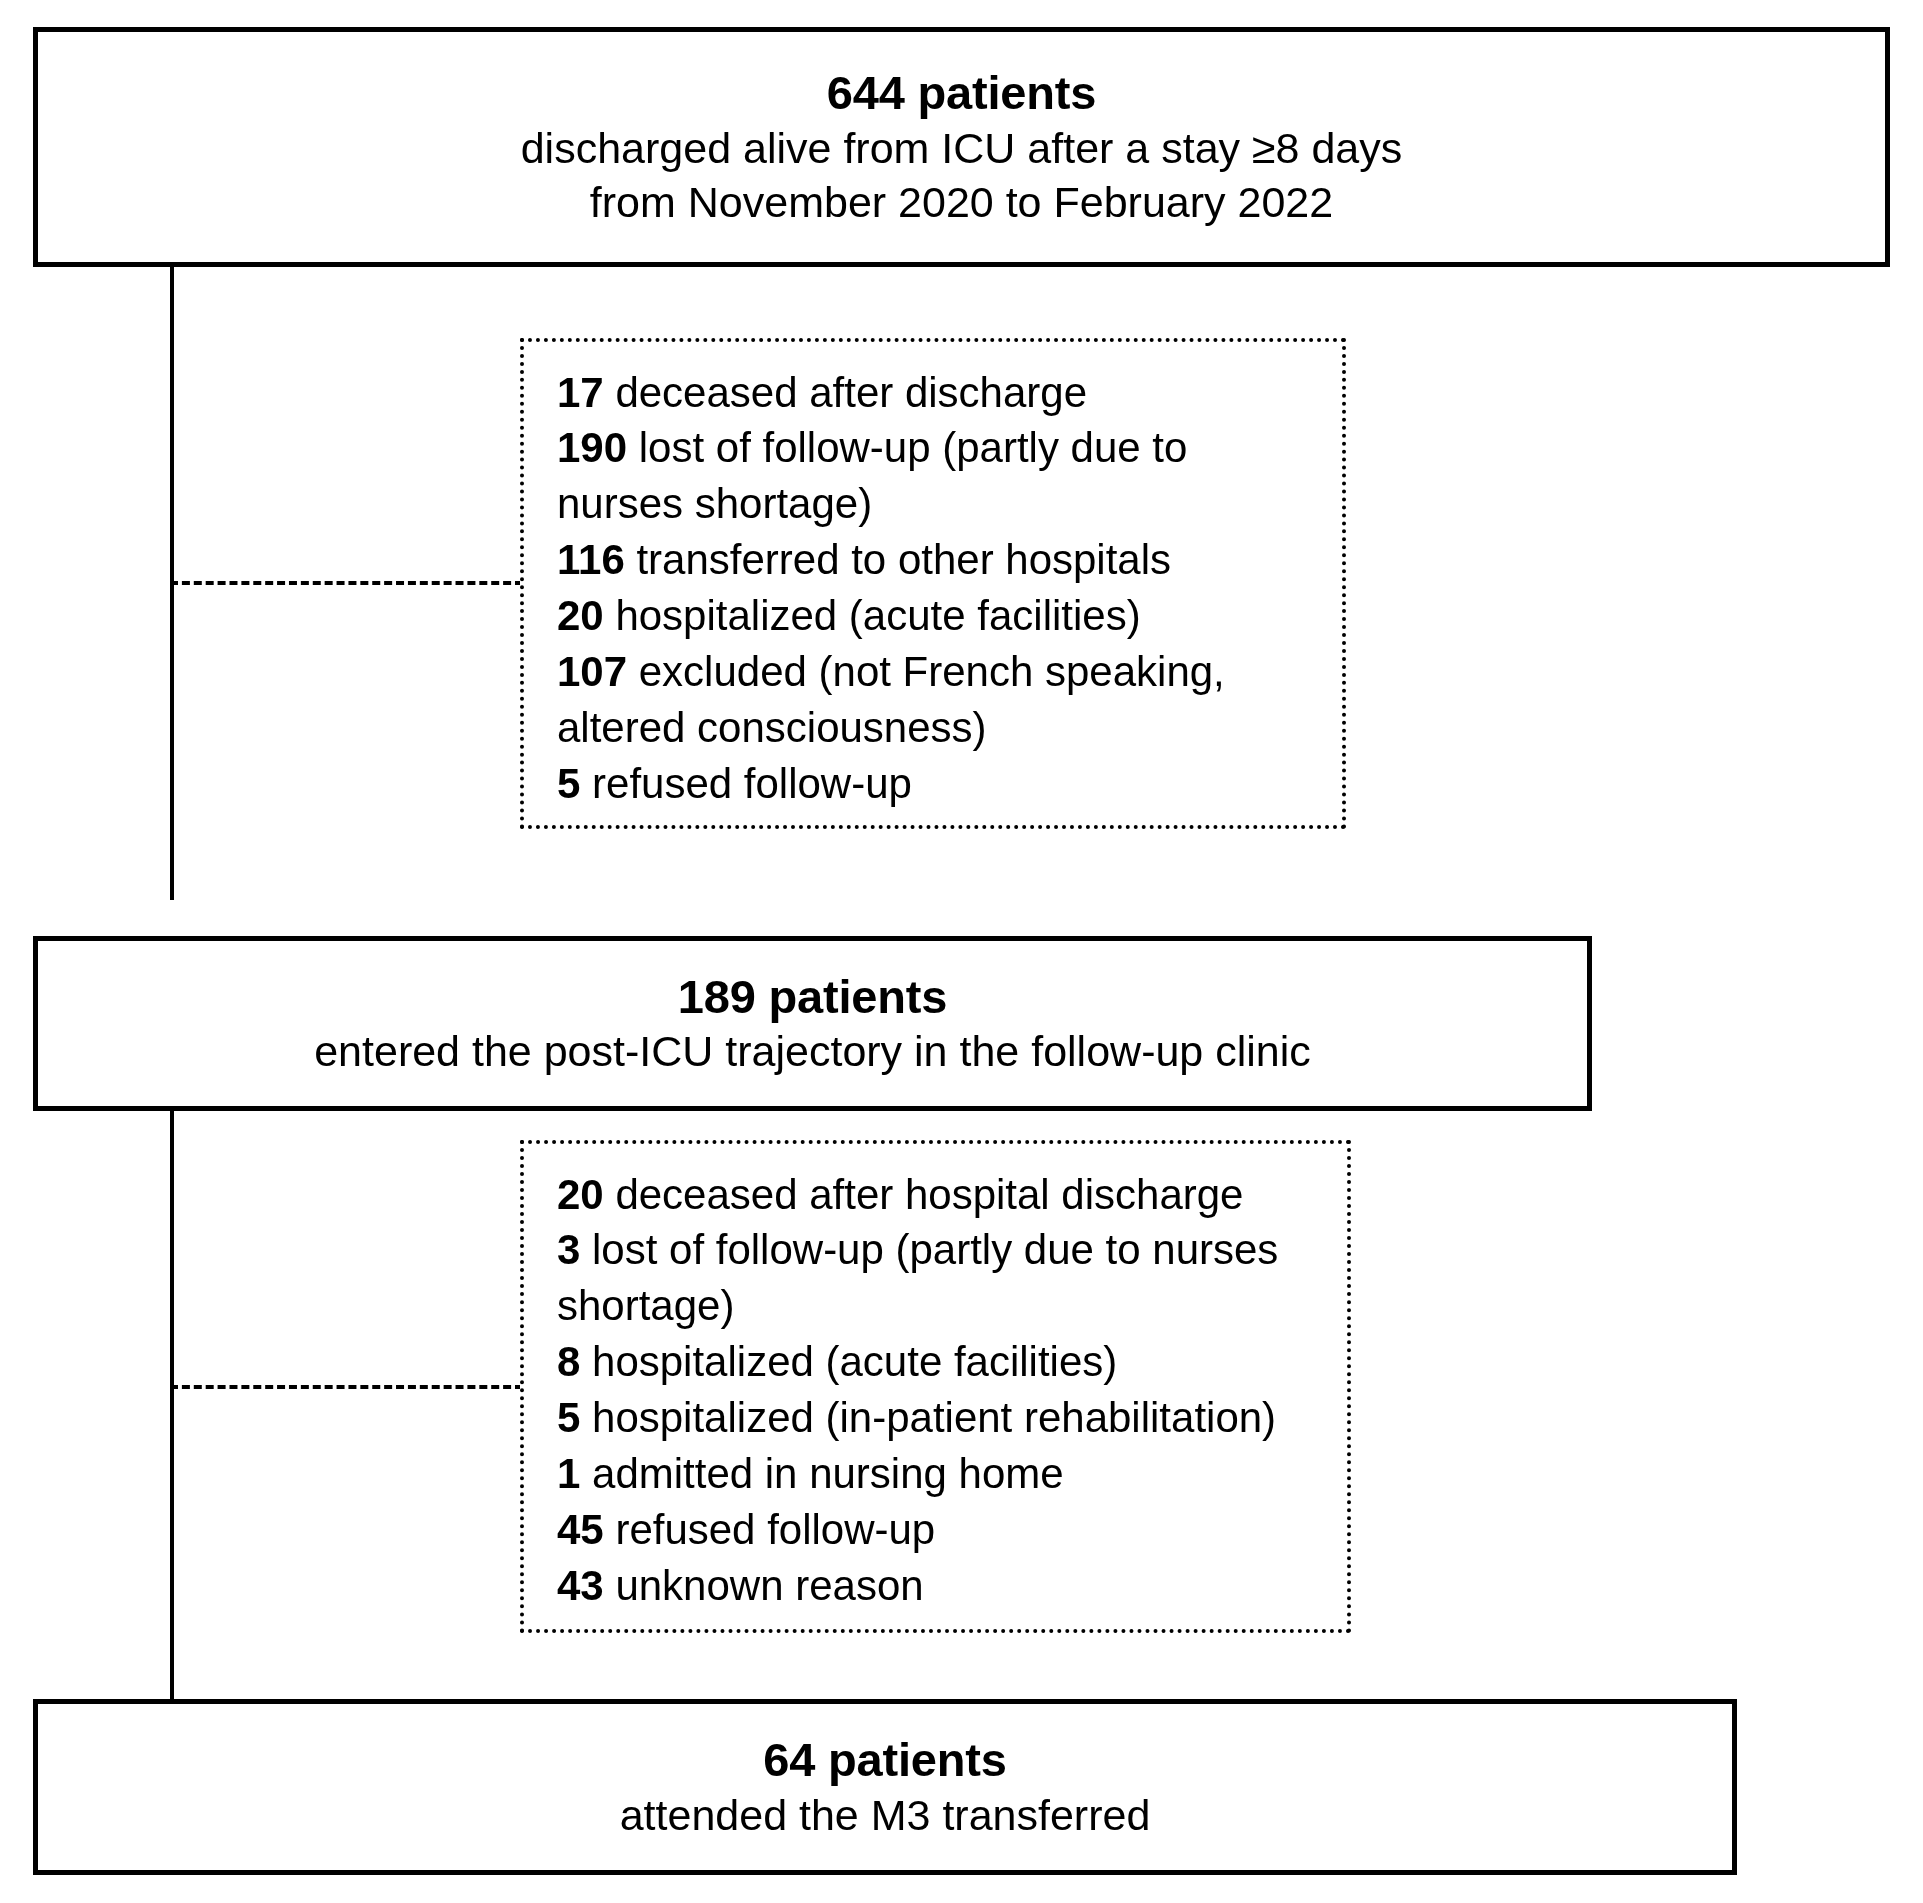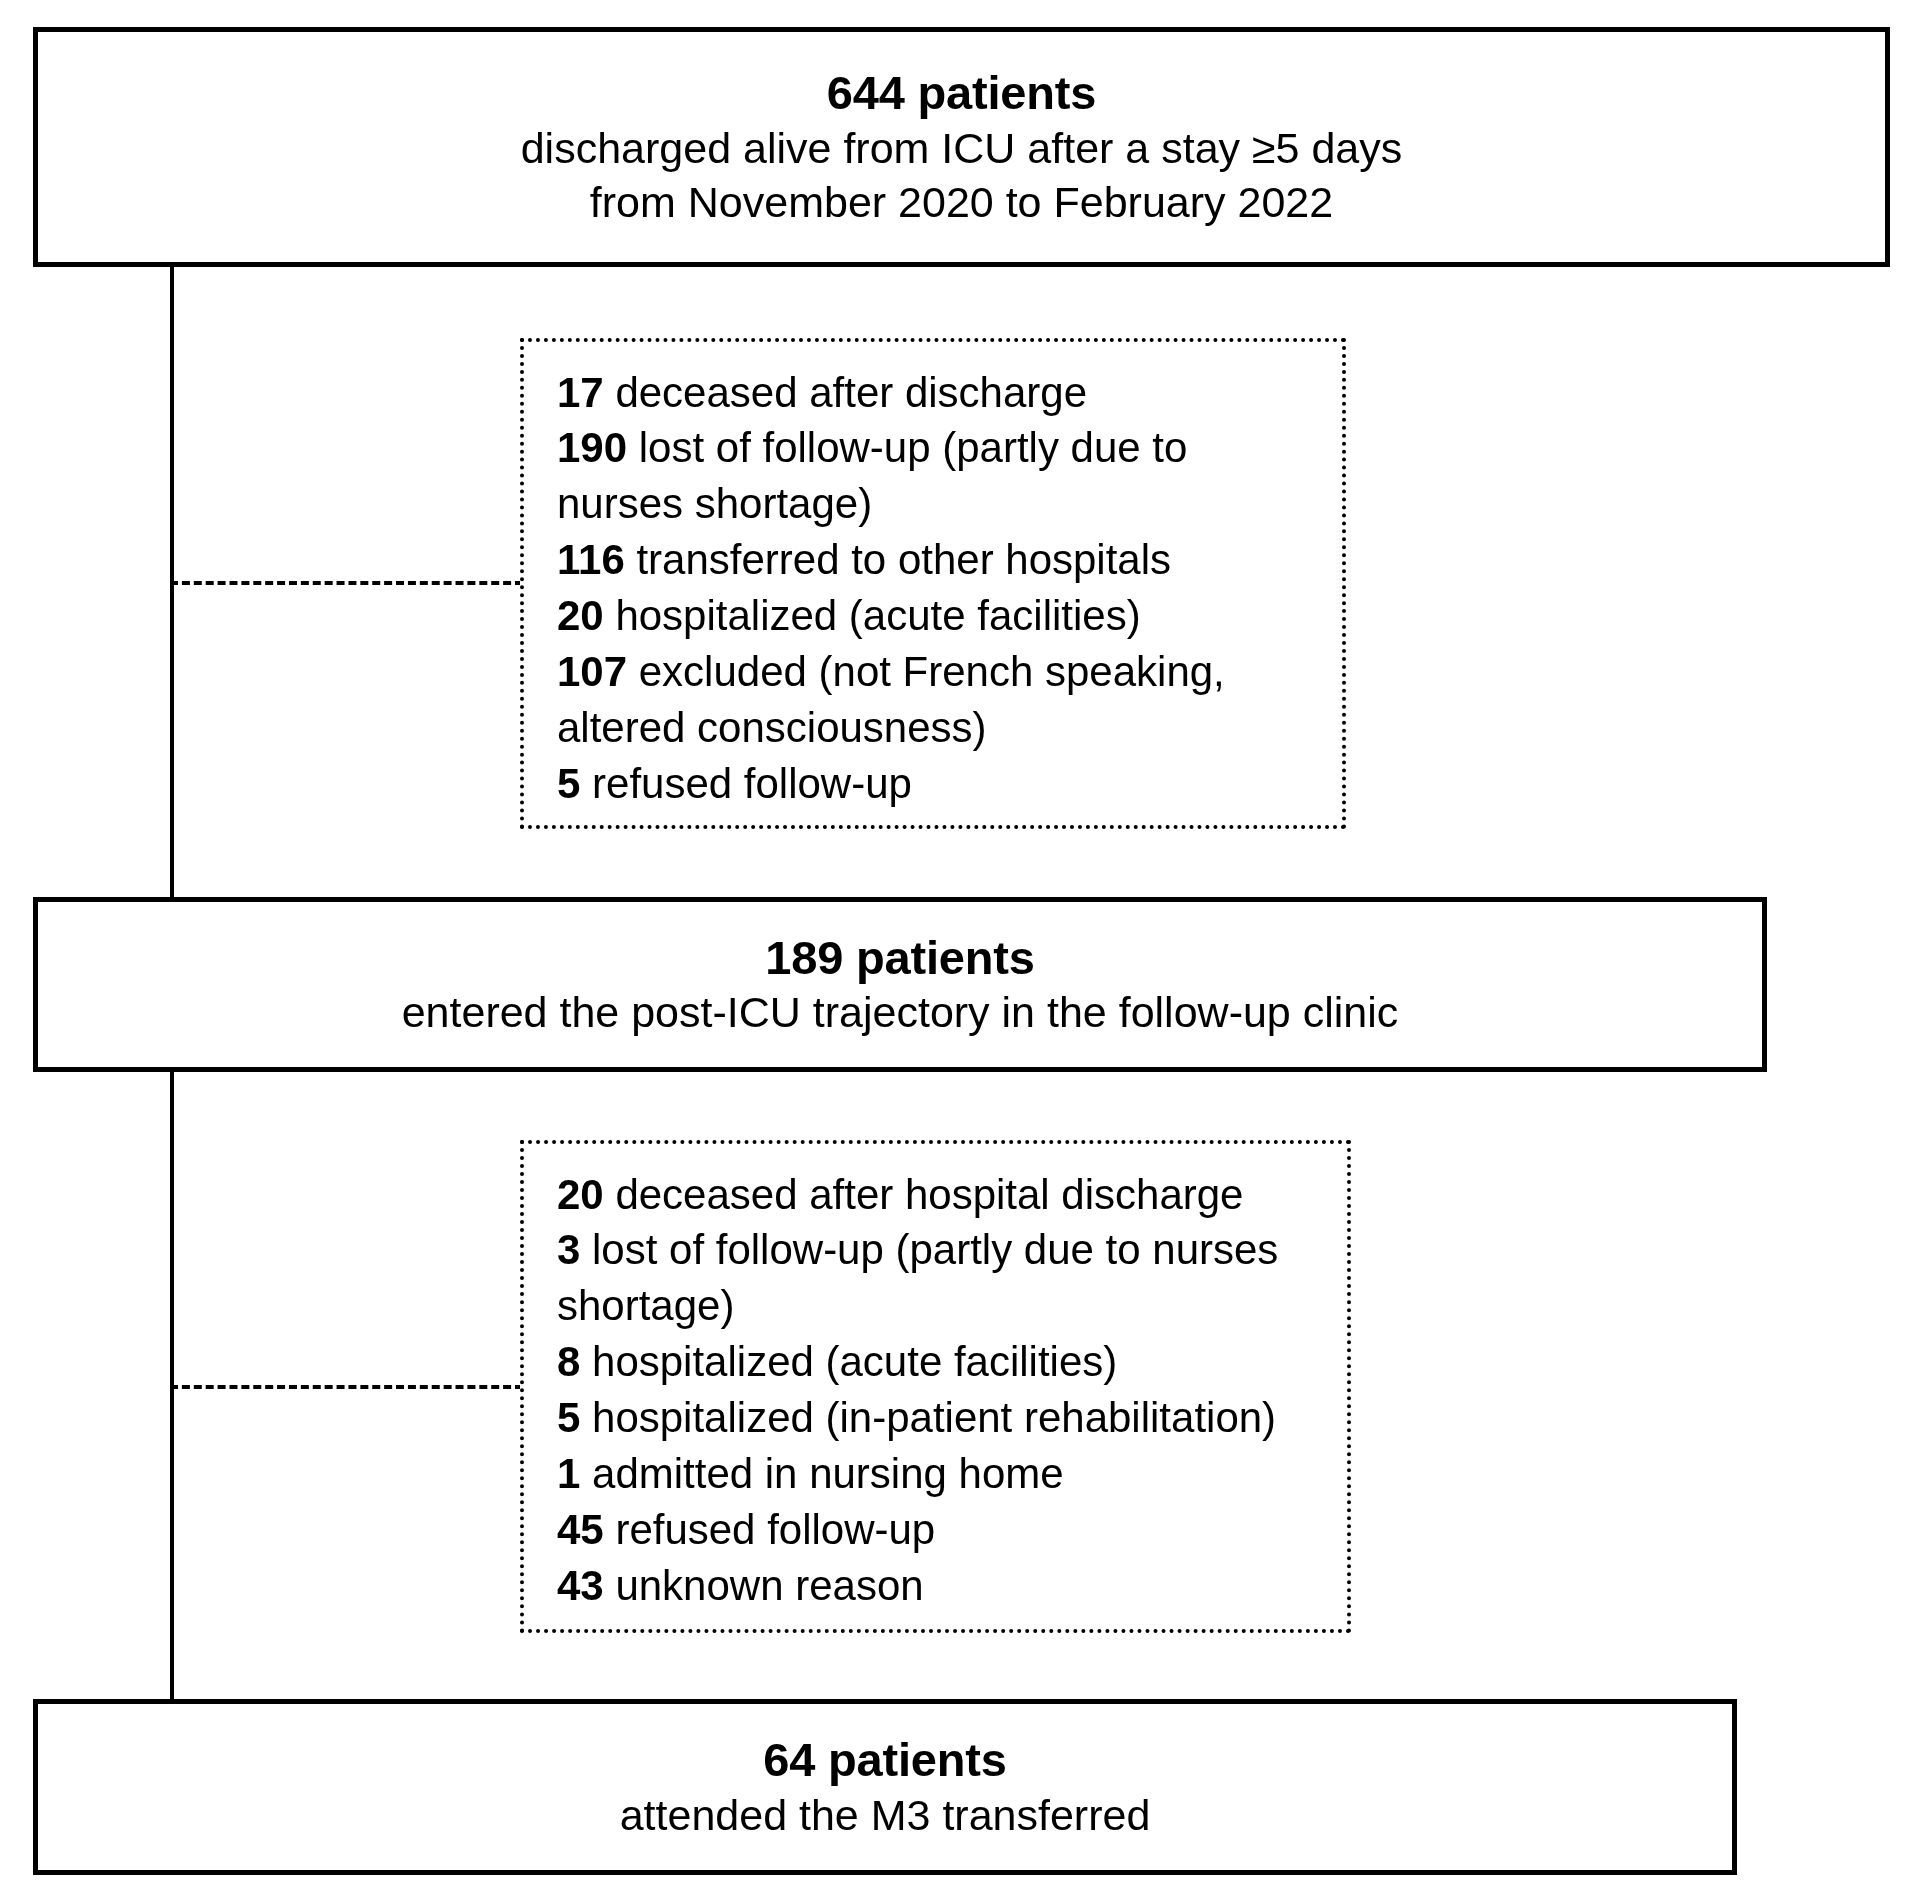--- a/index.html
+++ b/index.html
@@ -41,21 +41,21 @@
     white-space: nowrap;
   }
   .node-sub {
     font-size: 43px;
     font-weight: normal;
     line-height: 1.26;
     white-space: nowrap;
   }
 
   #box-enrolled  { left: 33px;  top: 27px;   width: 1857px; height: 240px; }
-  #box-entered   { left: 33px;  top: 897px; width: 1734px; height: 175px; }
+  #box-entered   { left: 33px;  top: 936px; width: 1559px; height: 175px; }
   #box-attended  { left: 33px;  top: 1699px; width: 1704px; height: 176px; }
 
   
   .excl-box {
     position: absolute;
     box-sizing: border-box;
     border: 4.3px dotted #000000;
     background: #ffffff;
     padding: 22.5px 26px 22.5px 33px;
     z-index: 3;
@@ -97,21 +97,21 @@
 
 <div id="flow-root">
 
   <div class="v-connector" id="conn-top-mid"></div>
   <div class="v-connector" id="conn-mid-bot"></div>
   <div class="h-dashed" id="conn-excl-1"></div>
   <div class="h-dashed" id="conn-excl-2"></div>
 
   <div class="node-box" id="box-enrolled">
     <div class="node-headline">644 patients</div>
-    <div class="node-sub">discharged alive from ICU after a stay ≥5 days</div>
+    <div class="node-sub">discharged alive from ICU after a stay ≥8 days</div>
     <div class="node-sub">from November 2020 to February 2022</div>
   </div>
 
   <div class="excl-box" id="box-excl-1">
     <div class="excl-line">
       <b>17</b>
       <span>deceased after discharge</span>
     </div>
     <div class="excl-line wrapped">
       <b>190</b>

